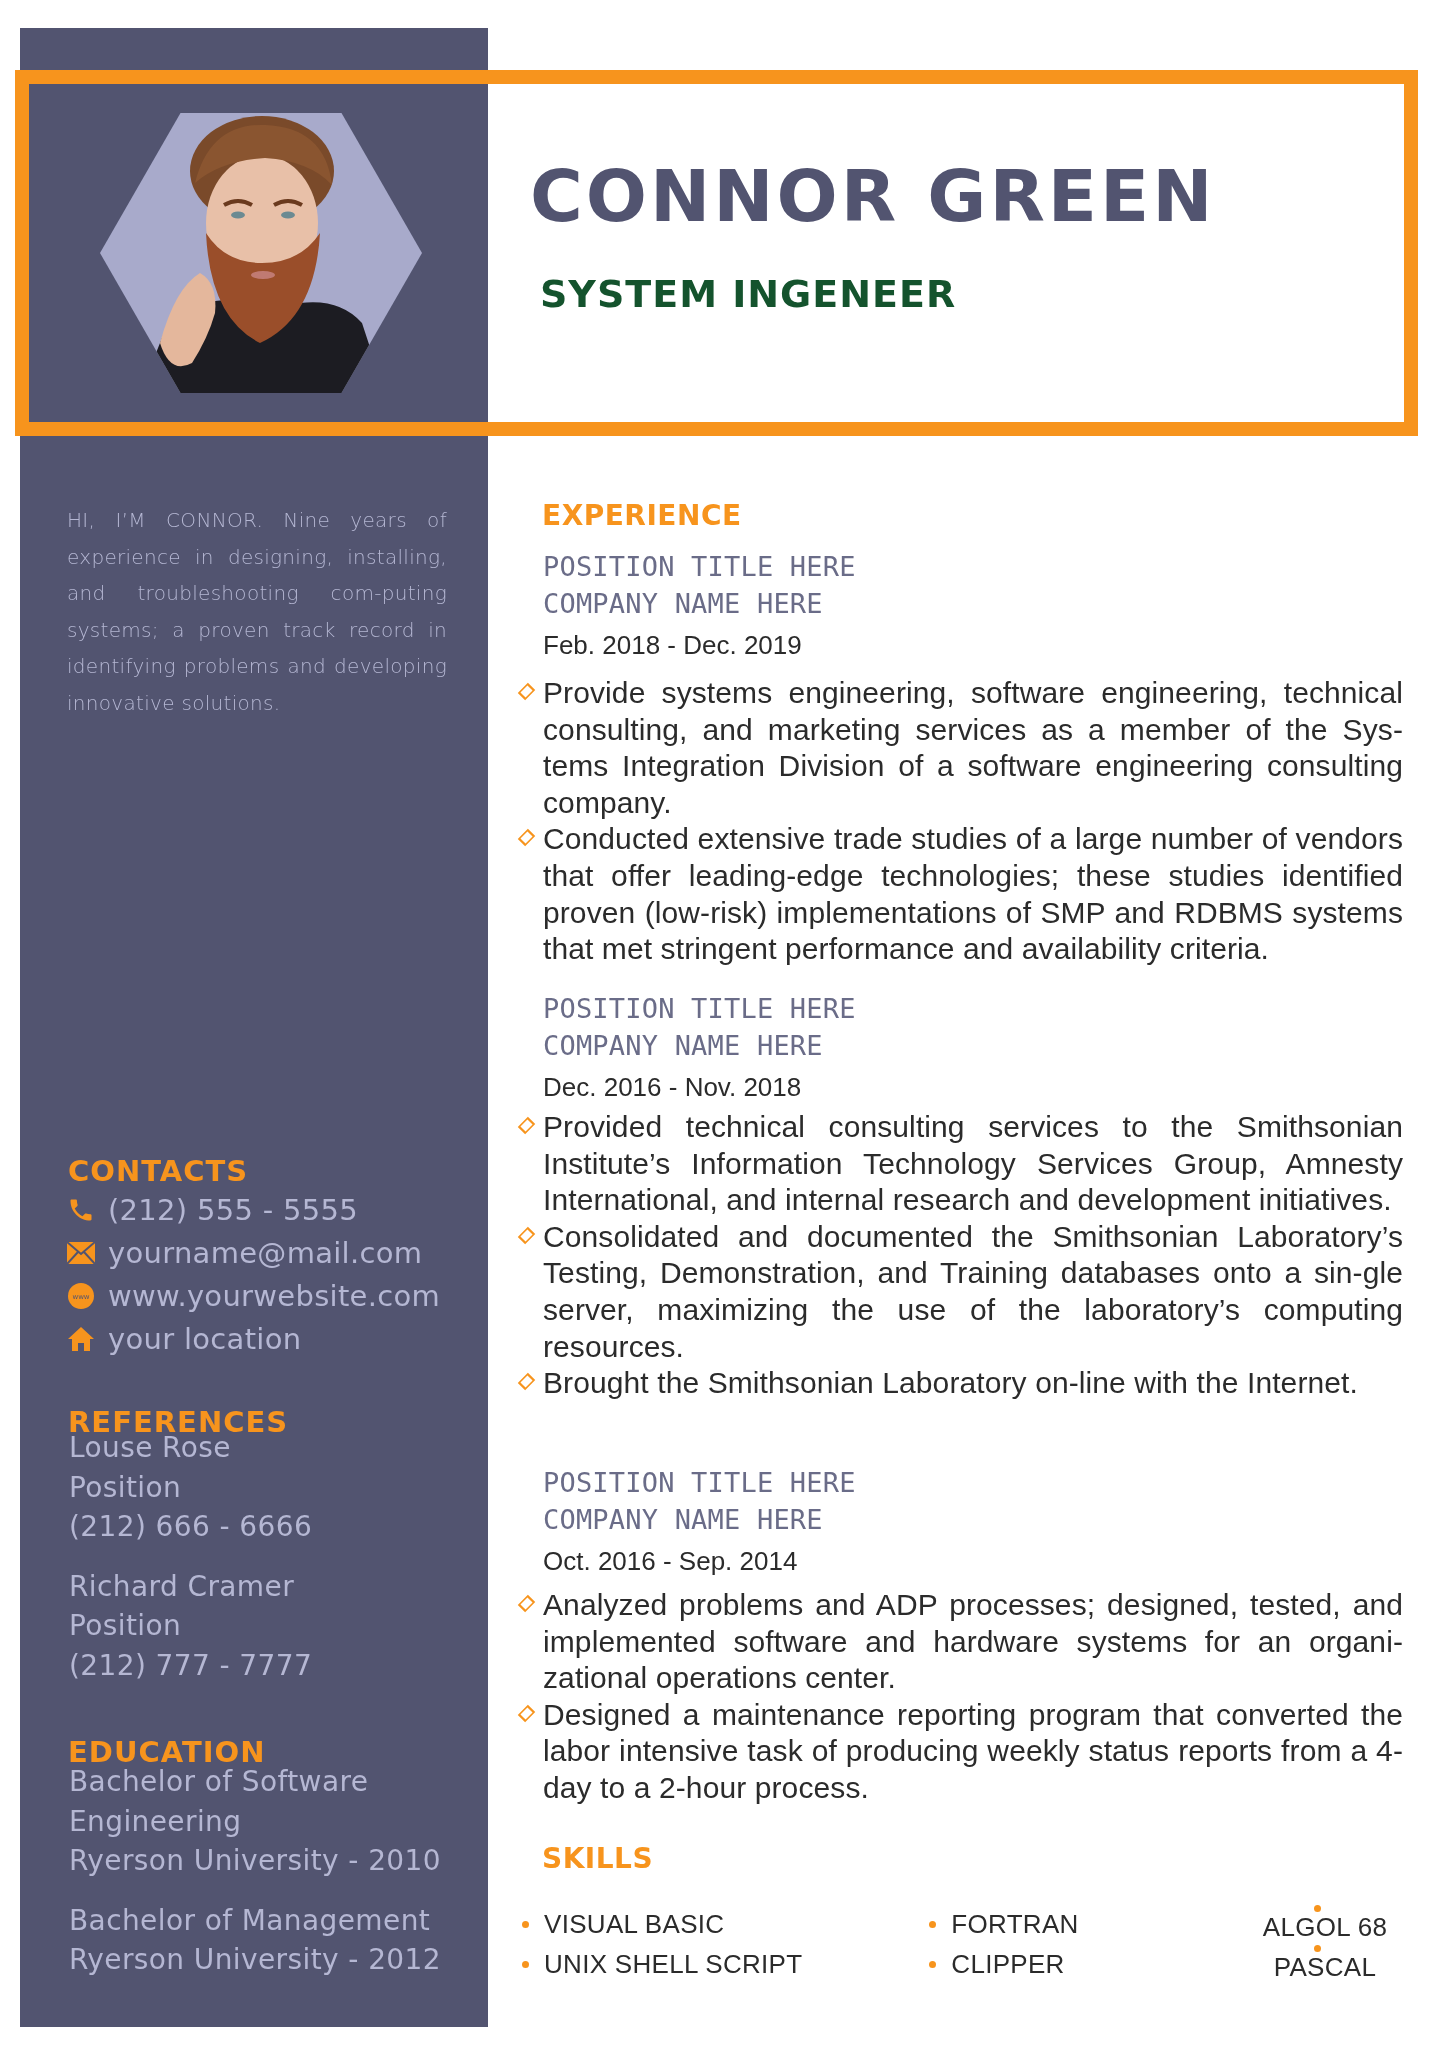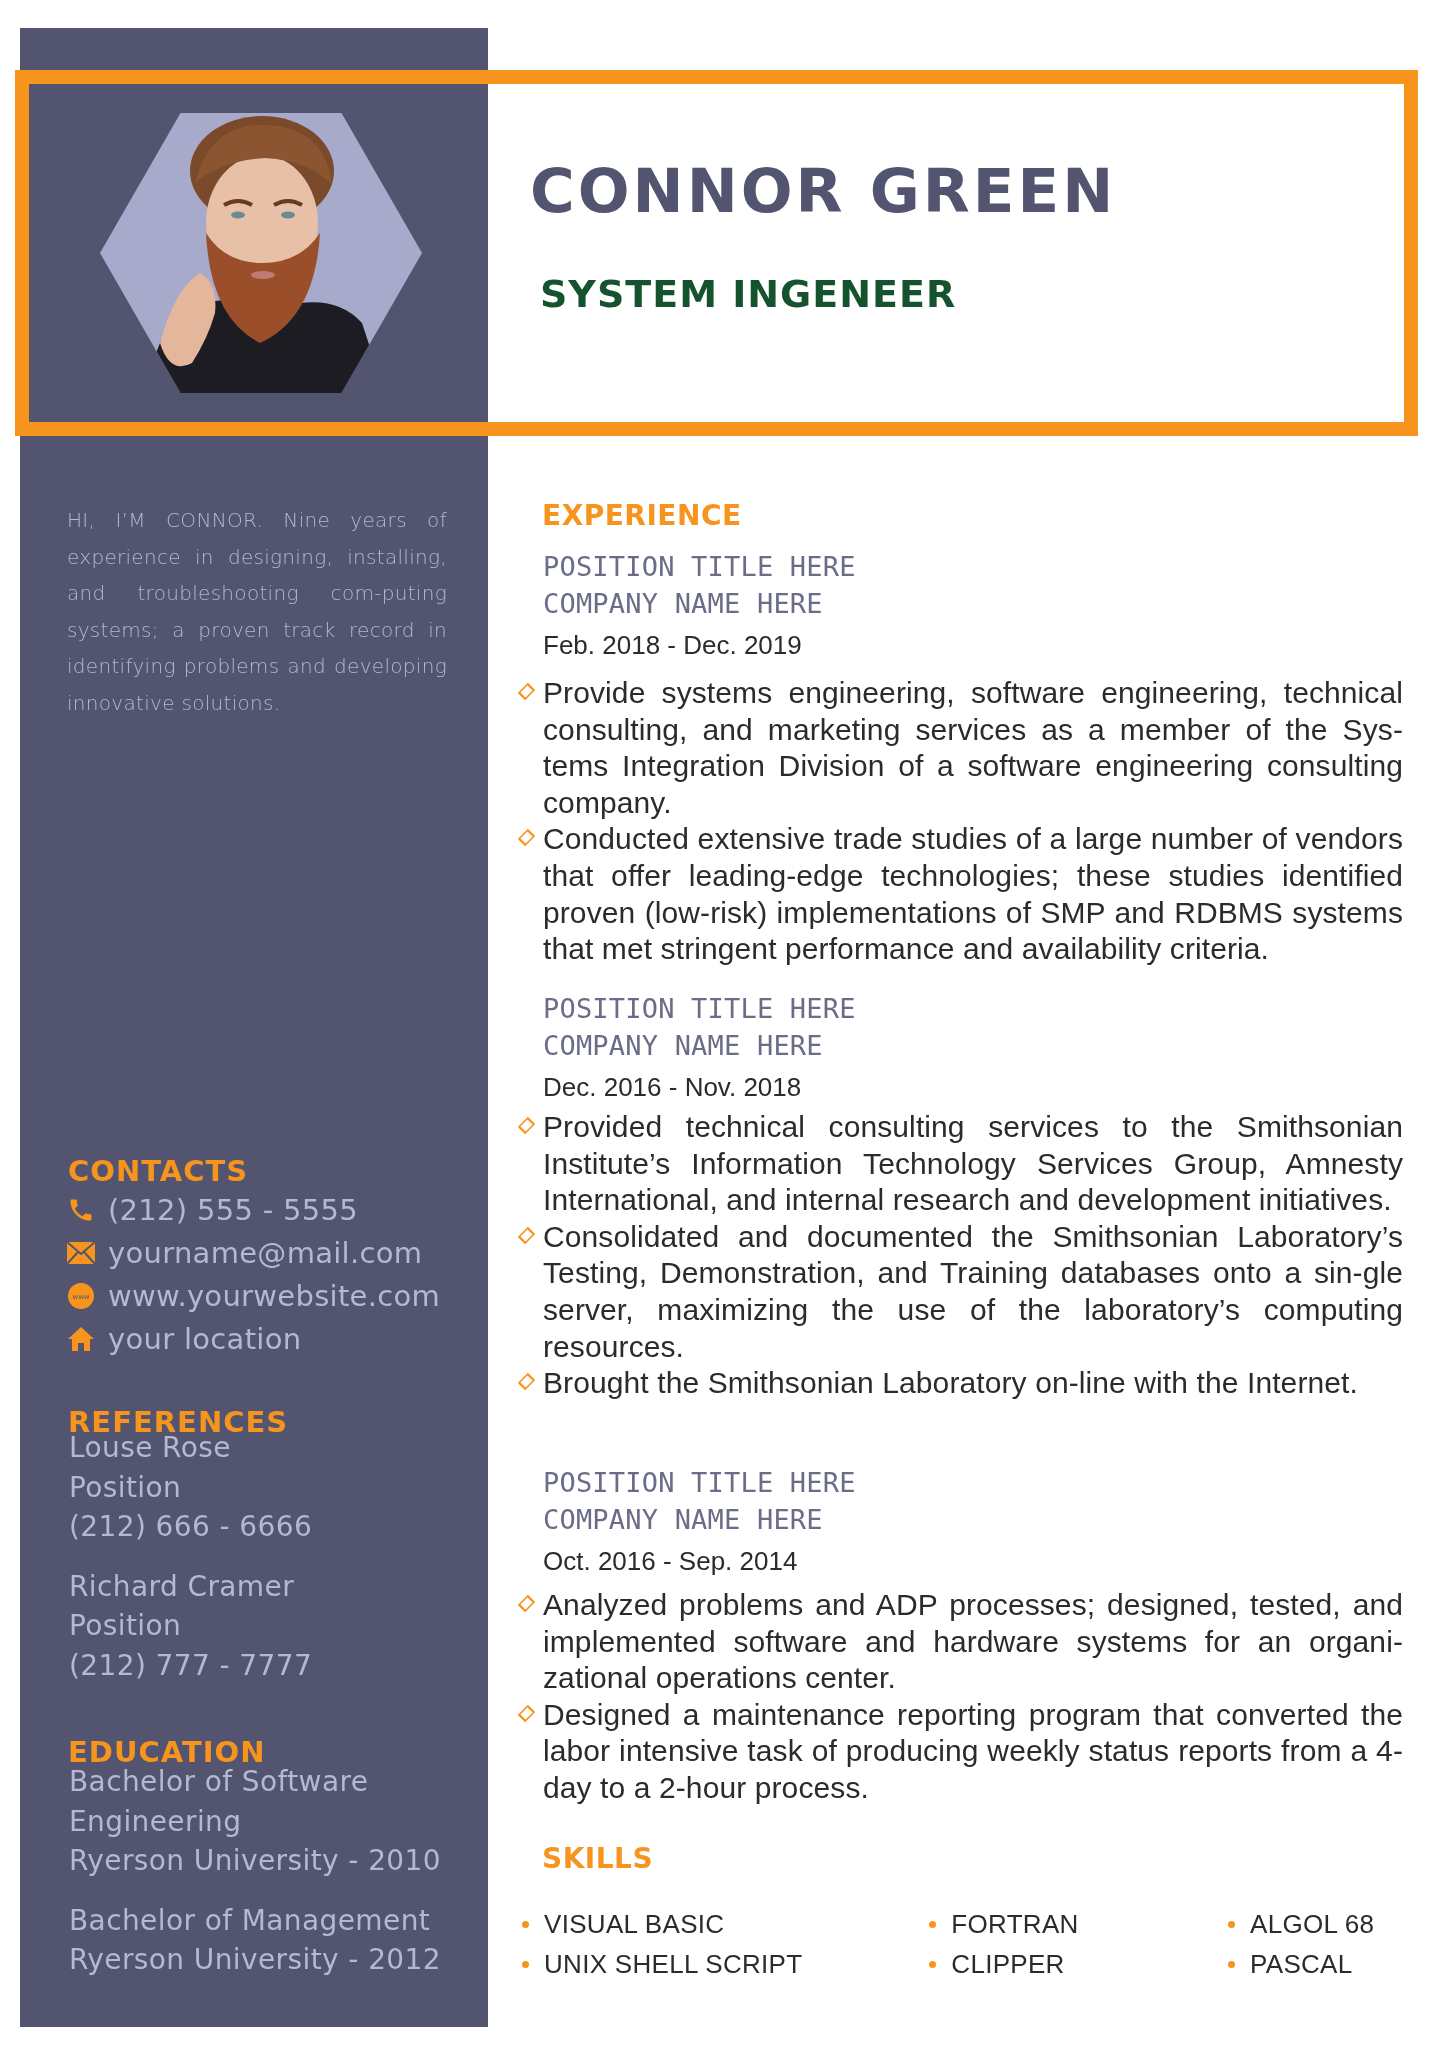--- a/index.html
+++ b/index.html
@@ -22,21 +22,21 @@
   .hex {
     width:100%; height:100%;
     background:#A8AACB;
     clip-path:polygon(25% 0%, 75% 0%, 100% 50%, 75% 100%, 25% 100%, 0% 50%);
     position:relative; overflow:hidden;
   }
   .portrait { position:absolute; left:0; top:0; width:100%; height:100%; }
   .name {
     position:absolute; left:530px; top:160px; z-index:2;
     font-family:"DejaVu Sans", sans-serif; font-weight:bold;
-    font-size:61px; letter-spacing:3px; color:#525470; line-height:1;
+    font-size:72px; letter-spacing:3px; color:#525470; line-height:1;
   }
   .role {
     position:absolute; left:540px; top:275px; z-index:2;
     font-family:"DejaVu Sans", sans-serif; font-weight:bold;
     font-size:38px; letter-spacing:1px; color:#14532d; line-height:1;
   }
   .about {
     position:absolute; left:67px; top:502px; width:380px;
     color:#B5B7D3; font-size:20px; line-height:36.5px; text-align:justify;
     font-family:"DejaVu Sans", sans-serif; font-weight:300;
@@ -73,21 +73,21 @@
     border:2px solid #F7941D; transform:rotate(45deg) scale(0.8,1.1);
   }
   .bullet .bt {
     font-size:30px; line-height:36.6px; color:#2b2b2b; text-align:justify;
     font-family:"Liberation Sans", sans-serif; letter-spacing:0.1px;
   }
   .skills { position:absolute; left:522px; top:1904px; width:900px; }
   .skill-row { display:flex; height:40px; align-items:center; }
   .skill { display:flex; align-items:center; font-size:26px; color:#2b2b2b; letter-spacing:0.3px; }
   .skill .dot { width:7px; height:7px; border-radius:50%; background:#F7941D; margin-right:15px; }
-  .c1 { width:420px; } .c2 { width:308px; } .c3 { width:200px; }
+  .c1 { width:420px; } .c2 { width:308px; } .c3 { width:200px;flex-direction:column; }
 </style>
 </head>
 <body>
 
 <div class="sidebar"></div>
 
 <div class="hexwrap">
   <div class="hex">
     <svg class="portrait" viewBox="0 0 322 280" preserveAspectRatio="none">
 

